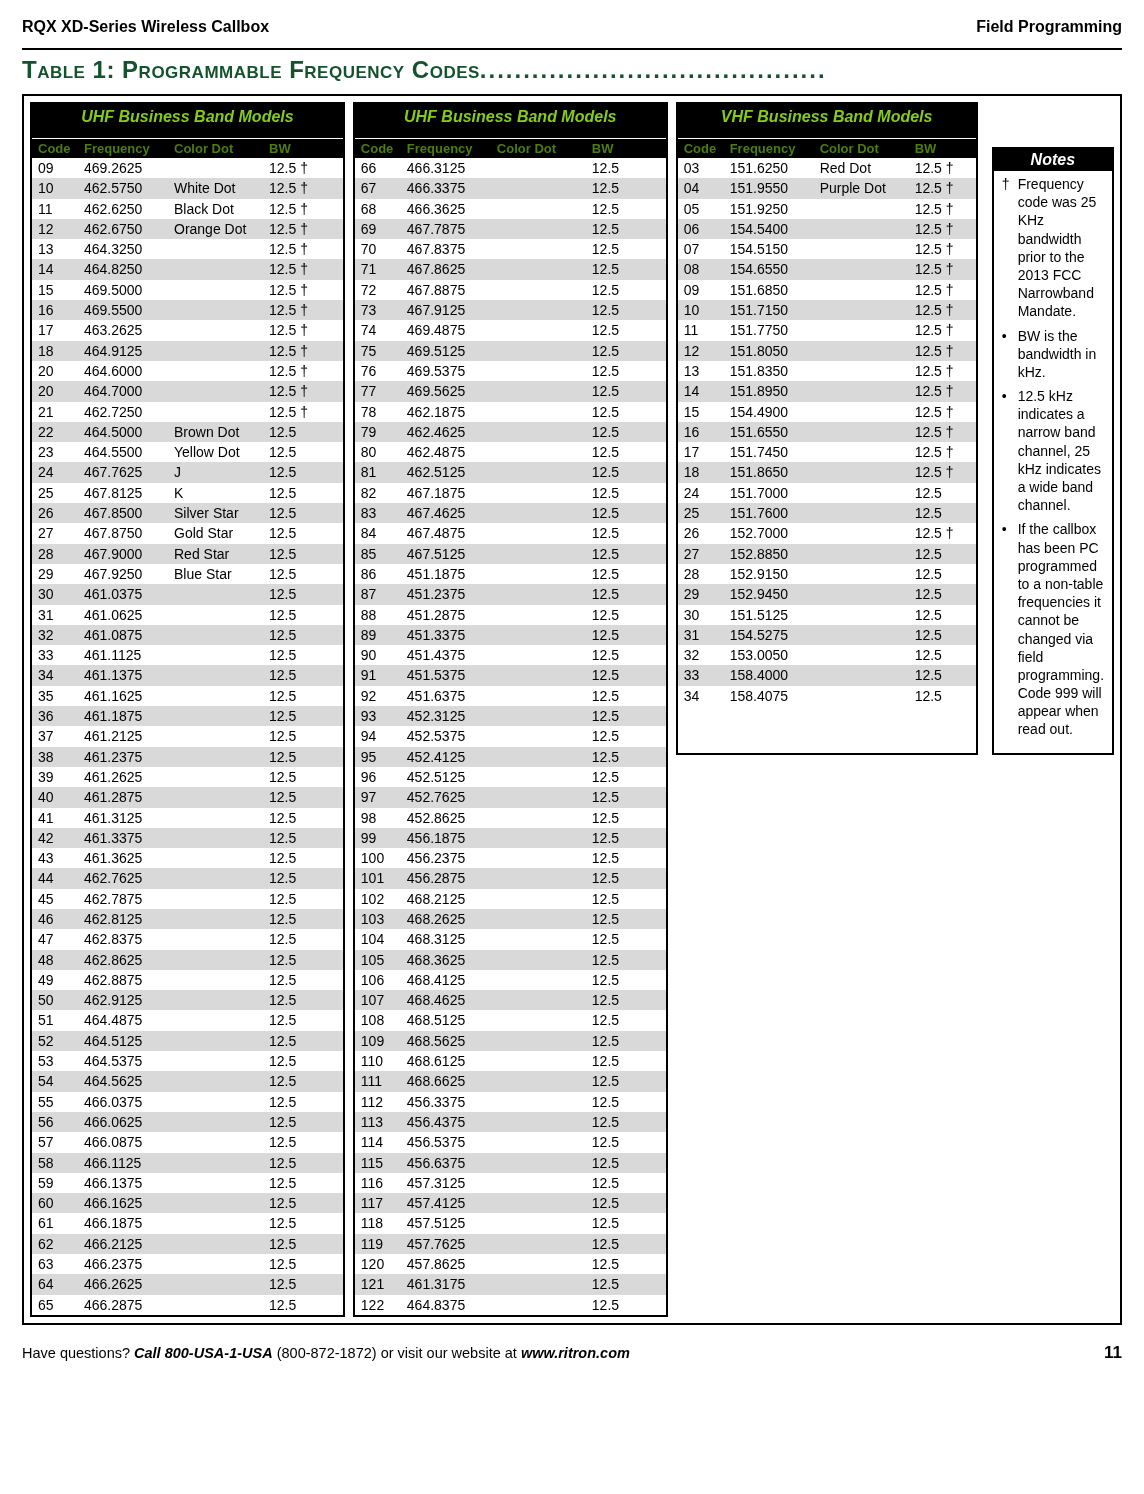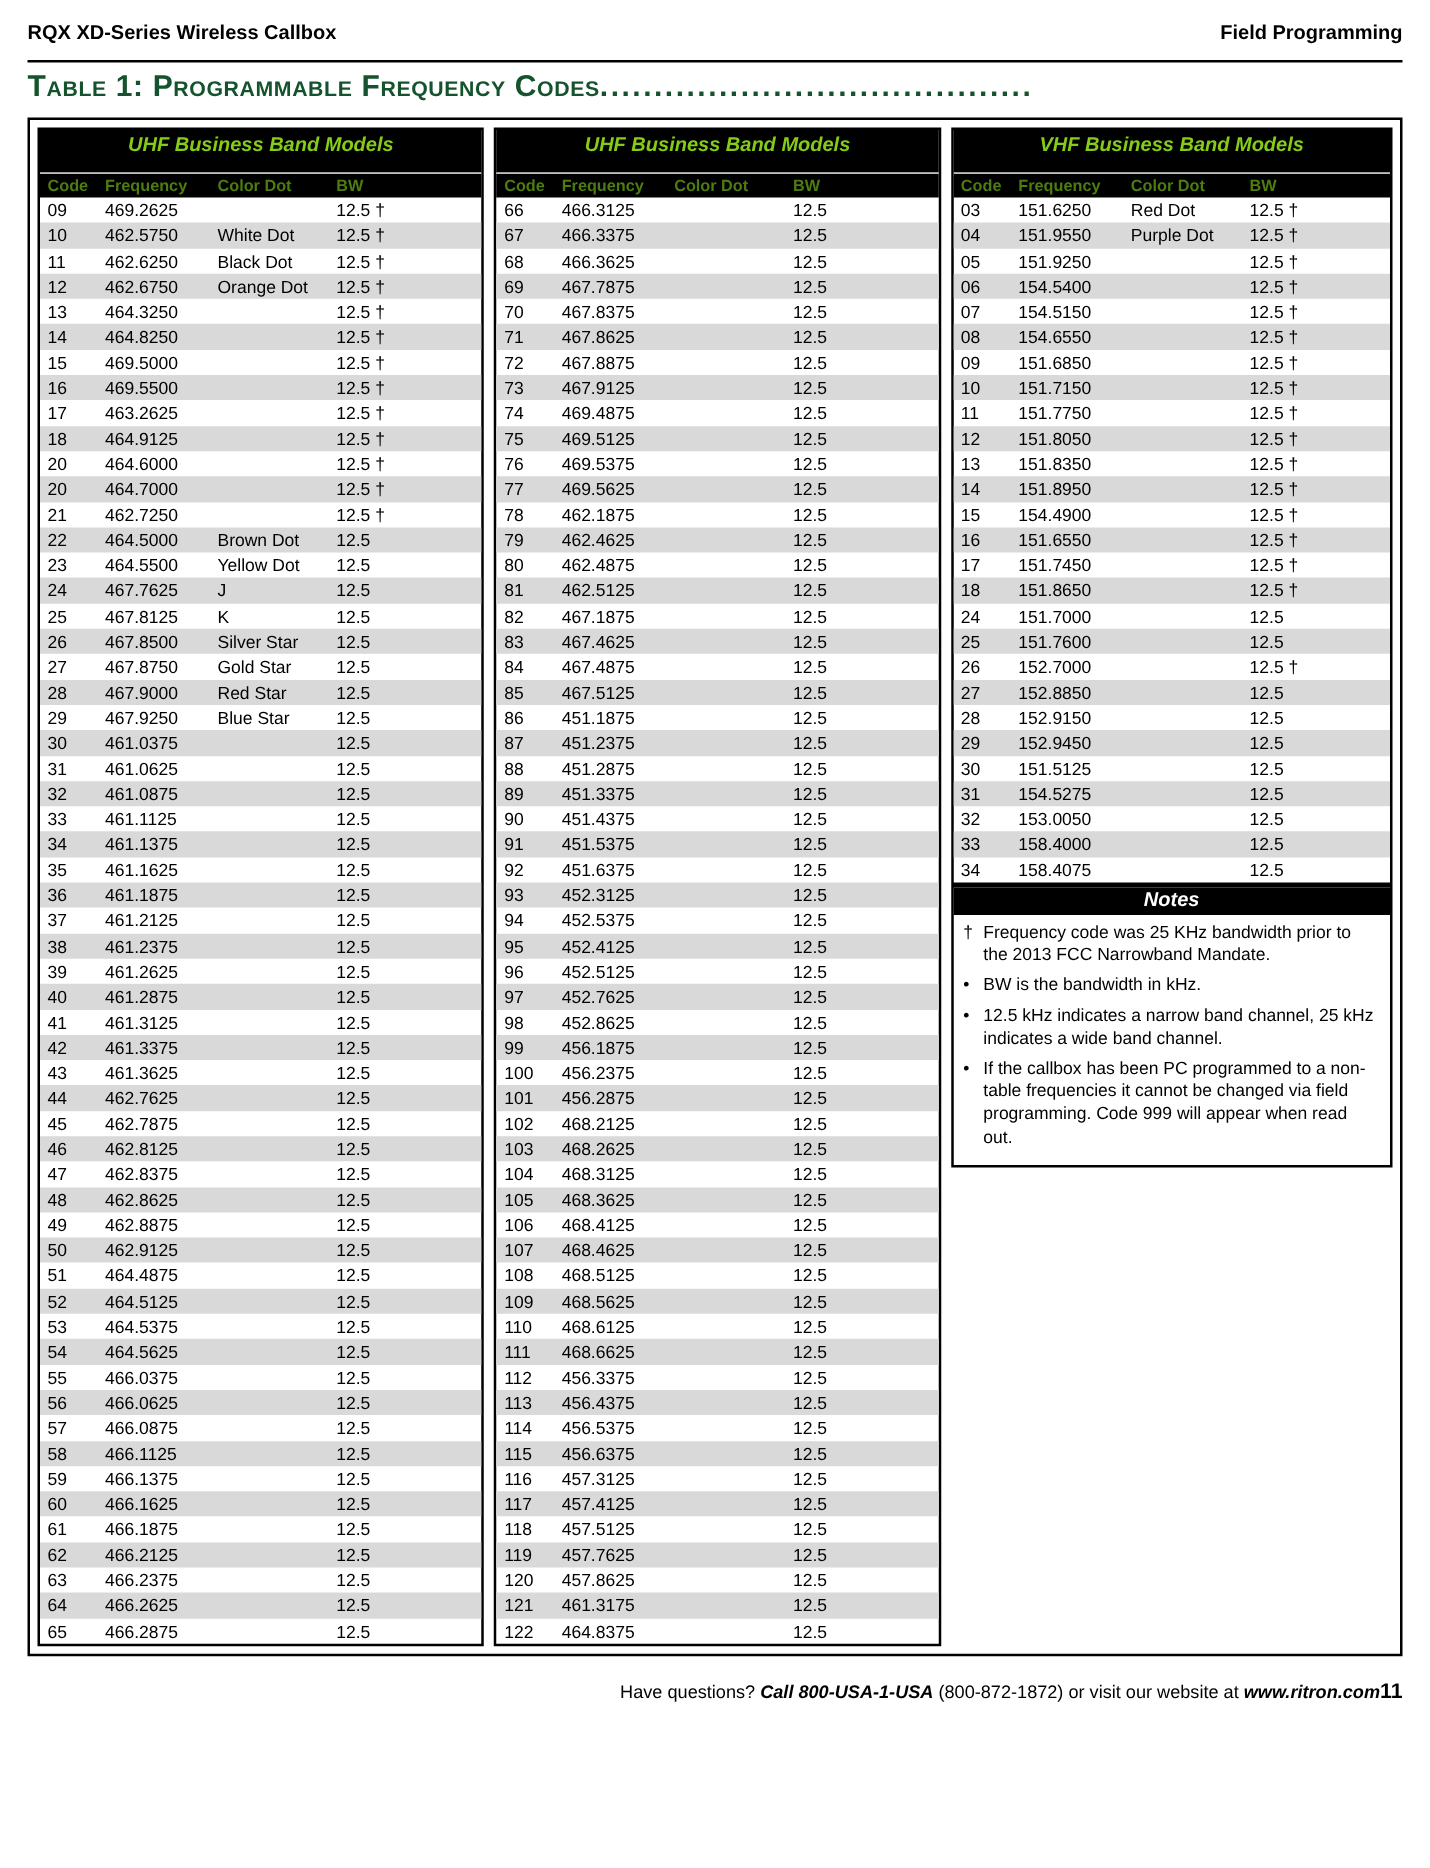--- a/index.html
+++ b/index.html
@@ -67,25 +67,27 @@
   .c4 { width: 55px; }
   .tbody { font-size: 14px; }
   .trow {
     display: flex;
     padding: 0 6px;
     line-height: 1.45;
   }
   .trow.alt { background: #d9d9d9; }
   .right-col {
     display: flex;
-    flex-direction: column;
+    flex-direction: row;
     flex: 1;
+    gap: 14px;
   }
   .notes-box {
     border: 2px solid #000;
+    margin-top: 45px;
   }
   .notes-head {
     background: #000;
     color: #fff;
     font-style: italic;
     font-weight: bold;
     text-align: center;
     font-size: 16px;
     padding: 2px 0;
   }
@@ -96,21 +98,21 @@
   .note-item {
     display: flex;
     margin-bottom: 6px;
     line-height: 1.3;
   }
   .note-sym { width: 16px; flex-shrink: 0; }
   .footer {
     margin-top: 18px;
     font-size: 14.5px;
     display: flex;
-    justify-content: flex-end;
+    justify-content: space-between;
     align-items: baseline;
   }
   .footer .left { }
   .footer .pn { font-weight: bold; font-size: 17px; }
   .footer strong.ital { font-style: italic; }
 </style>
 </head>
 <body>
 
 <div class="topbar">

